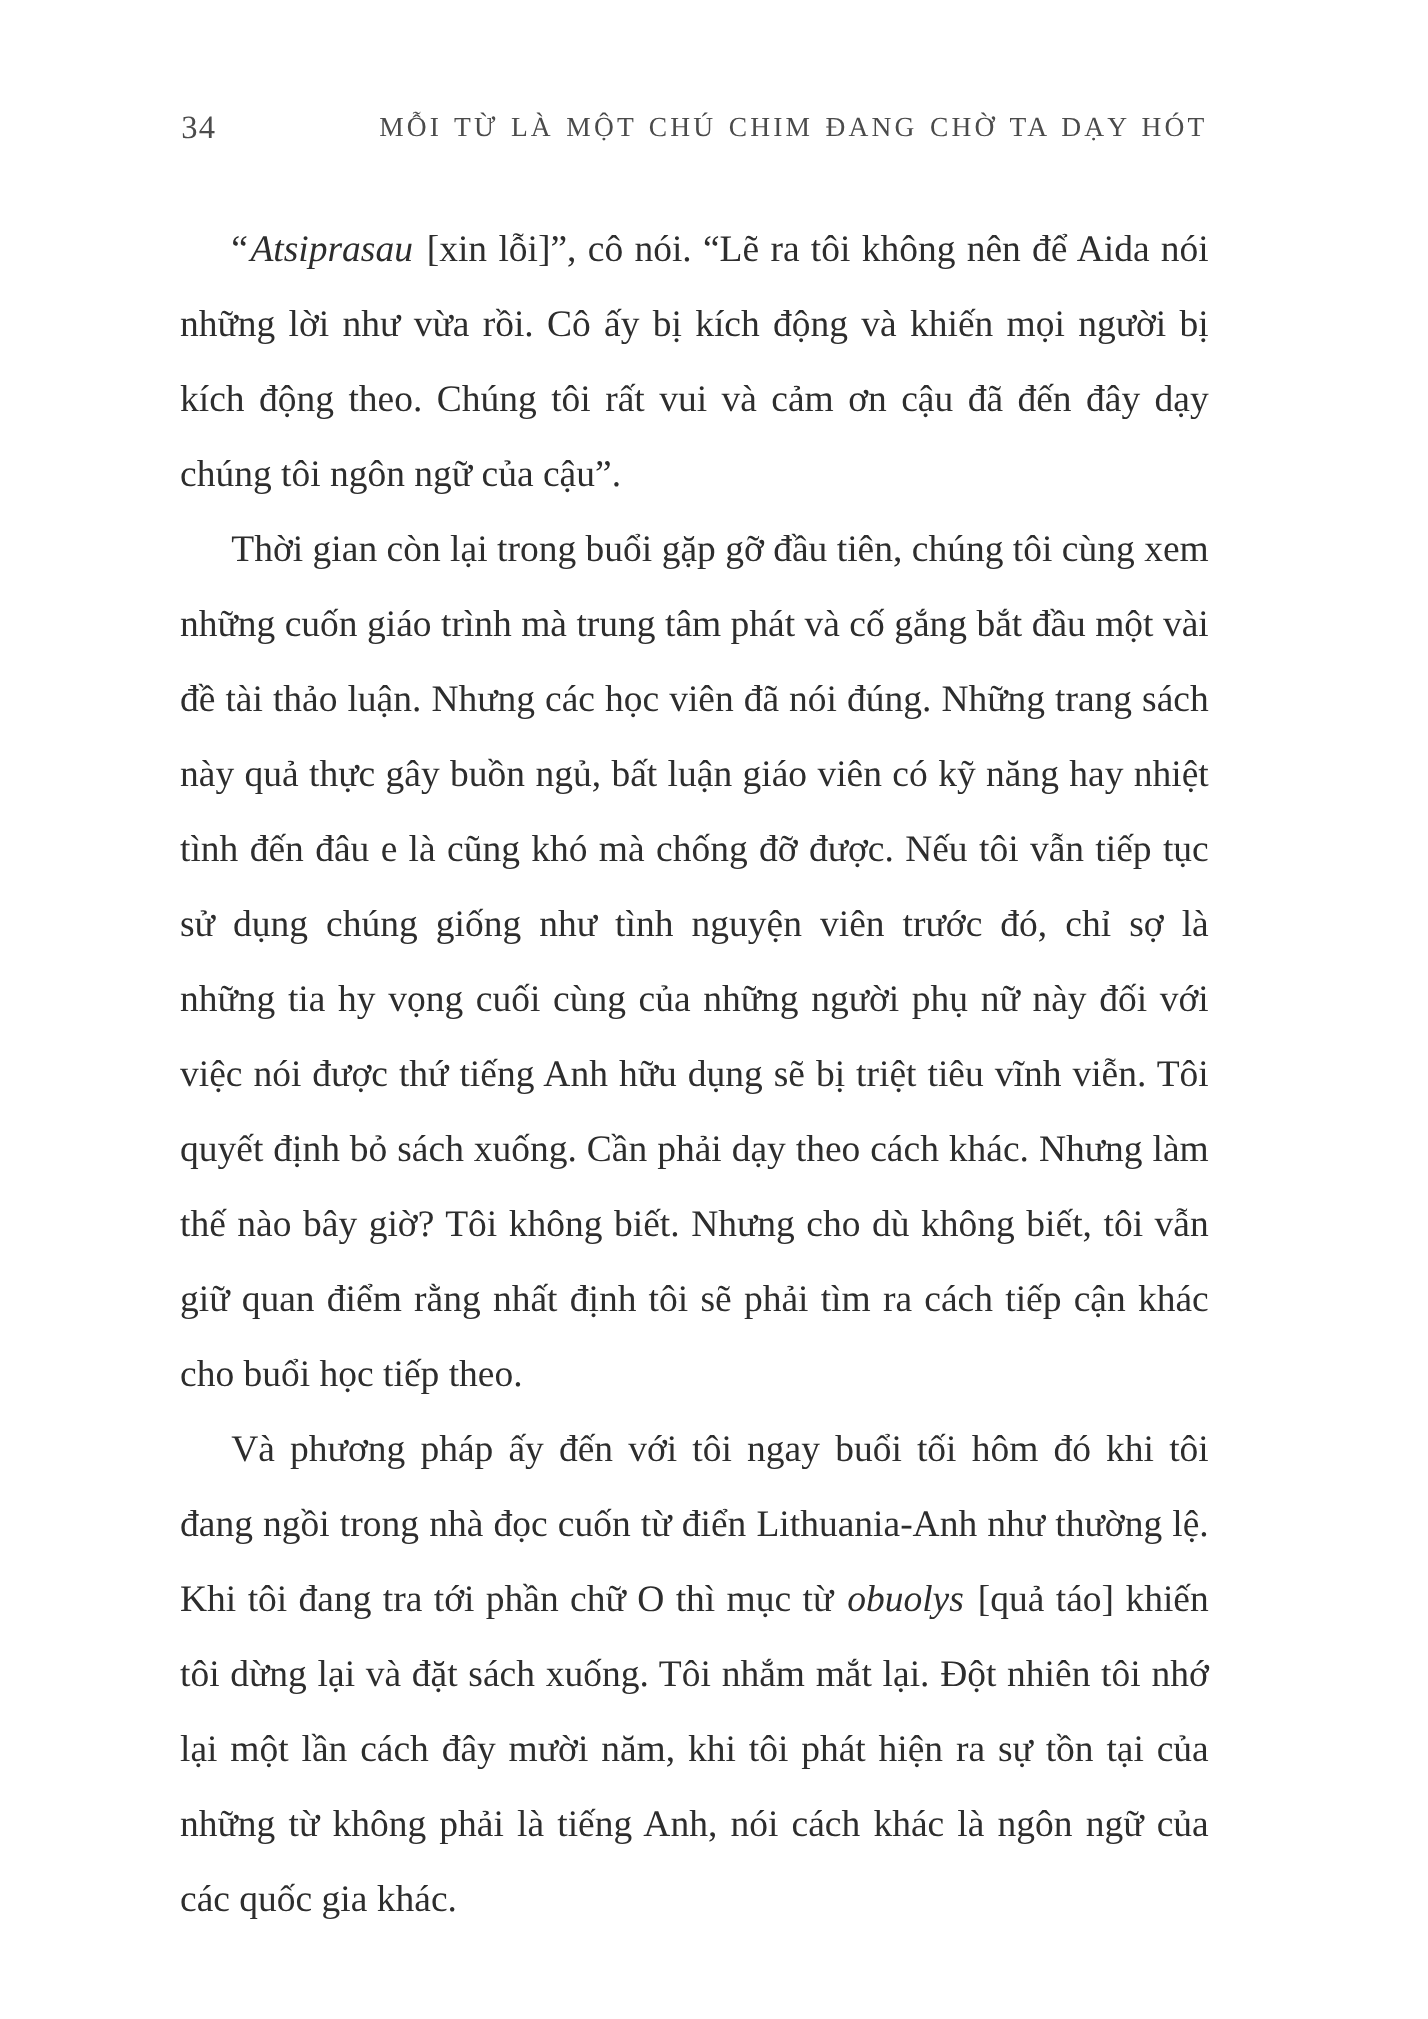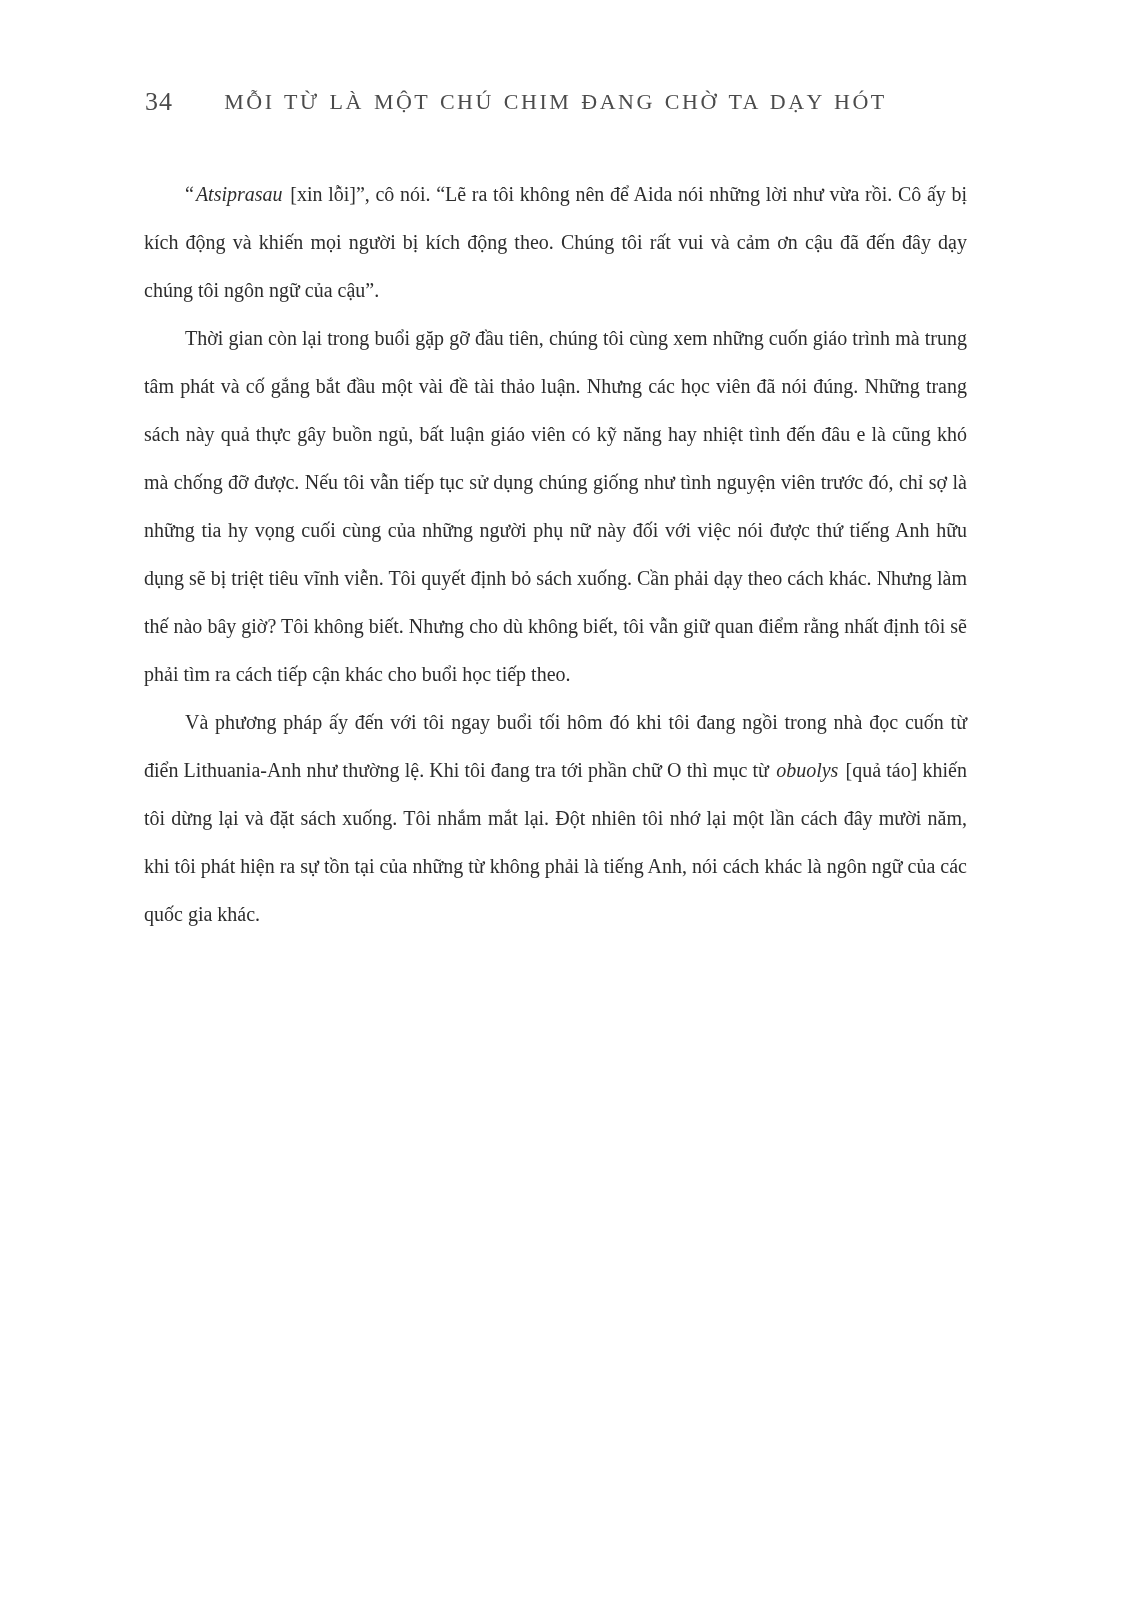--- a/index.html
+++ b/index.html
@@ -24,30 +24,30 @@
   .page-number {
     position: absolute;
     left: 0;
     top: 0;
     font-size: 26px;
     color: #4b4b4b;
     letter-spacing: 1px;
   }
   .running-title {
     display: block;
-    text-align: center;
+    text-align: right;
     font-size: 22px;
     letter-spacing: 2.5px;
     color: #4b4b4b;
     padding-top: 3px;
     word-spacing: 2px;
   }
   .body-text {
-    font-size: 20px;
-    line-height: 48px;
+    font-size: 30px;
+    line-height: 60px;
     text-align: justify;
   }
   .para {
     text-indent: 40px;
     margin: 0;
   }
   .italic { font-style: italic; }
 </style>
 </head>
 <body>

